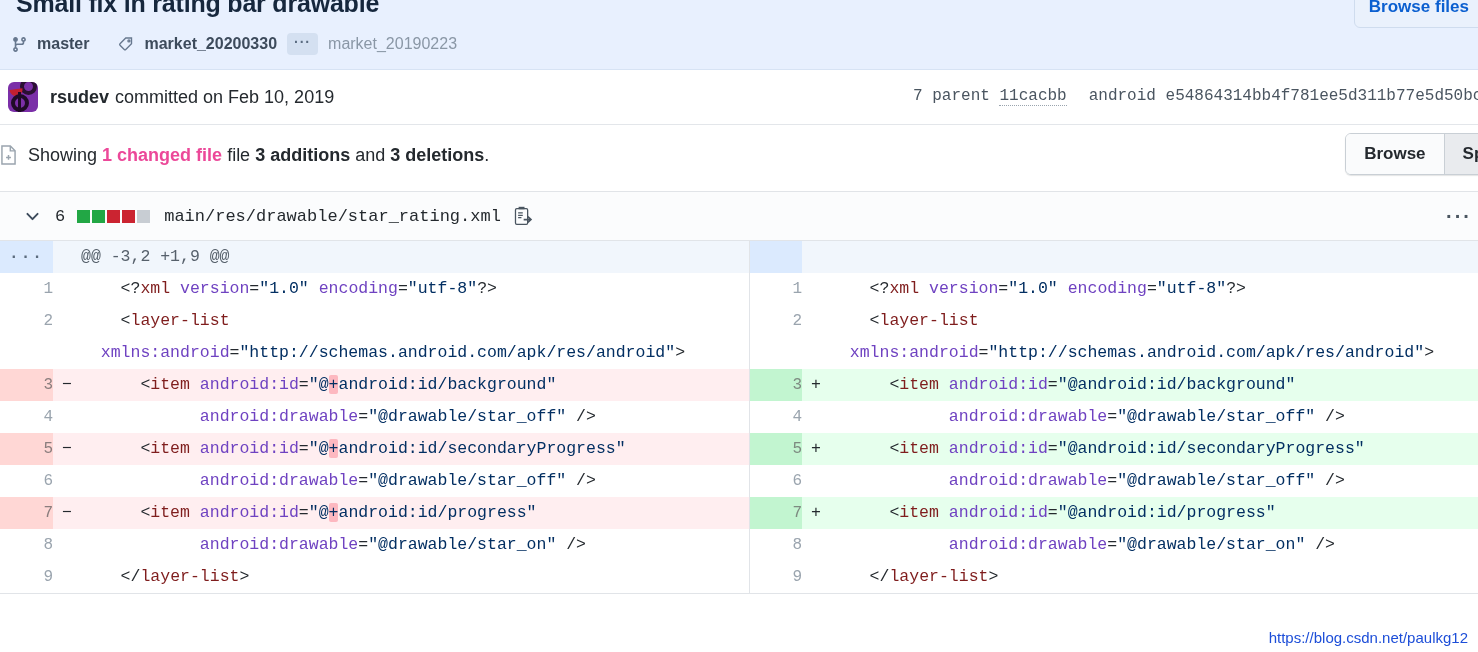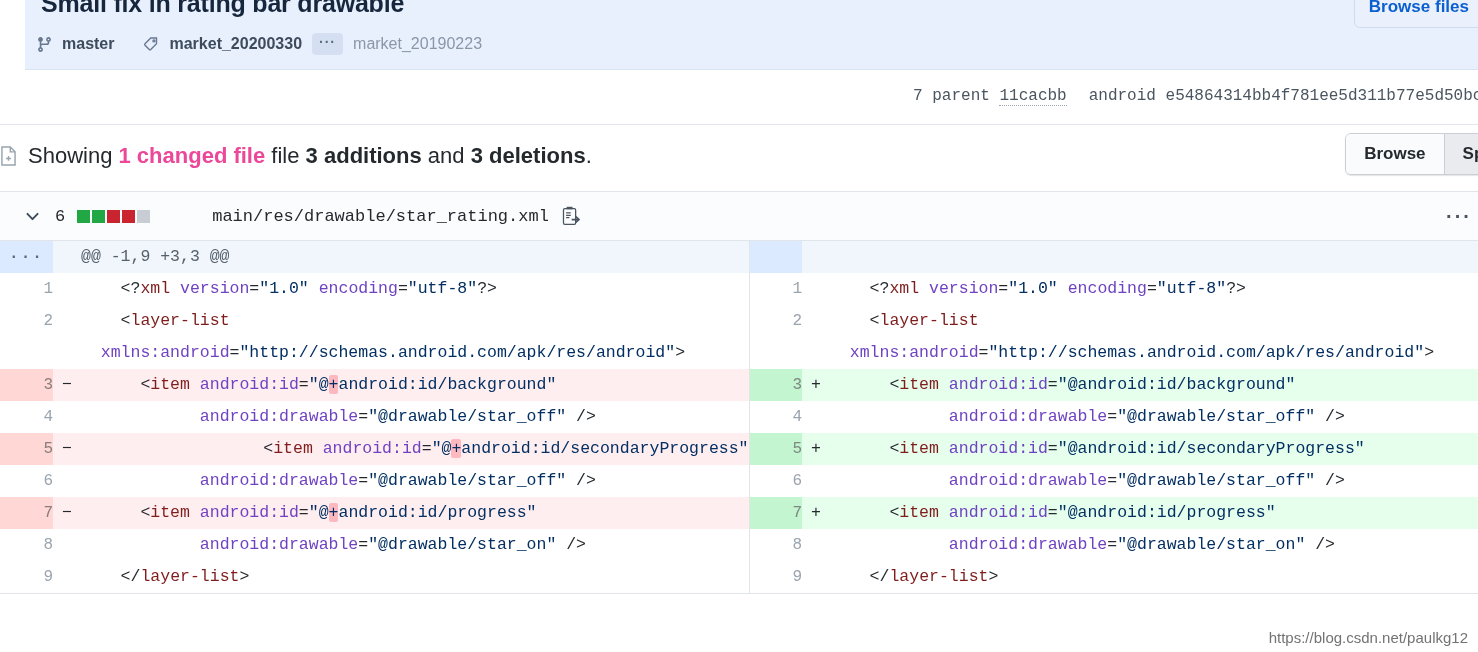--- a/index.html
+++ b/index.html
@@ -18,21 +18,20 @@
   .page { position: relative; width: 1478px; height: 652px; }
 
   
   .commit-head {
     position: relative;
     background: #e8f0fe;
     padding: 12px 16px;
     height: 70px;
     box-sizing: border-box;
     border-bottom: 1px solid #d7e3f4;
-    margin-left: 25px;
   }
   .commit-title {
     margin: 0;
     padding-top: 0;
     font-size: 25px;
     font-weight: bold;
     color: #16273d;
     letter-spacing: -0.2px;
     line-height: 26px;
     position: absolute;
@@ -177,21 +176,21 @@
     padding: 0 16px;
     box-sizing: border-box;
     background: #ffffff;
   }
   .showing-left {
     position: absolute;
     left: 0px;
     top: 18px;
     display: flex;
     align-items: center;
-    font-size: 22px;
+    font-size: 18px;
   }
   .file-diff-icon {
     width: 20px; height: 24px;
     margin: 0 8px 0 0;
     color: #9aa4ae;
     display: inline-flex; align-items: center;
   }
   .showing-left b { font-weight: bold; }
   .link-blue { color: #ec4899; font-weight: bold; }
   .seg-control {
@@ -244,21 +243,20 @@
     font-size: 17px;
     color: #24292e;
     margin-right: 12px;
   }
   .diffstat { display: flex; gap: 2px; margin-right: 14px; }
   .diffstat span { width: 13px; height: 13px; display: inline-block; }
   .filepath {
     font-family: "Liberation Mono", monospace;
     font-size: 17px;
     color: #24292e;
-    margin-left: 48px;
   }
   .copy-icon { margin-left: 12px; color: #4a5560; display: inline-flex; }
   .kebab {
     position: absolute;
     right: 6px;
     top: 50%;
     transform: translateY(-50%);
     color: #4a5560;
     font-size: 20px;
     letter-spacing: 2px;
@@ -311,21 +309,21 @@
   .at { color: #6f42c1; }
   .st { color: #032f62; }
   .pl { color: #24292e; }
   .word-del { background: #fdb8c0; border-radius: 2px; }
 
   
   .watermark {
     position: absolute;
     right: 10px;
     bottom: 6px;
-    color: #737373;
+    color: #1d4ed8;
     font-size: 15px;
     font-family: "Liberation Sans", sans-serif;
     pointer-events: none;
     user-select: none;
   }
 </style>
 </head>
 <body>
 
 <div class="page">
@@ -350,20 +348,30 @@
             </svg>
         </span>
         <span class="tag-name">market_20200330</span>
         <span class="ellipsis-chip">···</span>
         <span class="tag-name-muted">market_20190223</span>
       </span>
     </div>
   </div>
 
   <div class="author-row">
+    <div class="author-left">
+      <div class="avatar">
+        <div class="a1"></div>
+          <div class="a4"></div>
+          <div class="a3"></div>
+          <div class="a2"></div>
+      </div>
+      <span class="author-name">rsudev</span>
+      <span class="author-text">committed on Feb 10, 2019</span>
+    </div>
     <div class="meta-right"><span>7 parent</span> <span class="sha-link">11cacbb</span><span class="gap"></span><span>android</span> <span>e54864314bb4f781ee5d311b77e5d50bcefd069</span></div>
   </div>
 
   <div class="showing-row">
     <div class="showing-left">
       <span class="file-diff-icon">
         <svg width="17" height="20" viewBox="0 0 14 16" fill="none" stroke="currentColor" stroke-width="1.2">
             <path d="M8.5 0.6H1.6v14.8h10.8V4.5z"></path>
             <path d="M8.5 0.6v4h3.9"></path>
             <path d="M7 8v4M5 10h4"></path>
@@ -410,21 +418,21 @@
           <col class="sign">
           <col class="code">
         <col class="num">
           <col class="sign">
           <col class="code">
       </colgroup>
       <tbody>
         <tr class="hunk">
           <td class="num">···</td>
           <td class="sign"></td>
-          <td class="code">@@ -1,9 +3,3 @@</td>
+          <td class="code">@@ -3,2 +1,9 @@</td>
           <td class="num mid-divider"></td>
           <td class="sign"></td>
           <td class="code"></td>
         </tr>
       <tr>
             <td class="num">1</td>
             <td class="sign"></td>
             <td class="code"><span class="pl">    &lt;?</span><span class="tg">xml</span><span class="pl"> </span><span class="at">version</span><span class="pl">=</span><span class="st">"1.0"</span><span class="pl"> </span><span class="at">encoding</span><span class="pl">=</span><span class="st">"utf-8"</span><span class="pl">?&gt;</span></td>
             <td class="num mid-divider">1</td>
             <td class="sign"></td>
@@ -458,21 +466,21 @@
             <td class="num">4</td>
             <td class="sign"></td>
             <td class="code"><span class="pl">            </span><span class="at">android:drawable</span><span class="pl">=</span><span class="st">"@drawable/star_off"</span><span class="pl"> /&gt;</span></td>
             <td class="num mid-divider">4</td>
             <td class="sign"></td>
             <td class="code"><span class="pl">            </span><span class="at">android:drawable</span><span class="pl">=</span><span class="st">"@drawable/star_off"</span><span class="pl"> /&gt;</span></td>
           </tr>
           <tr class="del-row add-row">
             <td class="num x" style="background: rgb(255, 215, 213); color: rgb(138, 125, 125);">5</td>
             <td class="sign" style="background: rgb(255, 238, 240);">−</td>
-            <td class="code" style="background: rgb(255, 238, 240); text-align: right;"><span class="pl">      &lt;</span><span class="tg">item</span><span class="pl"> </span><span class="at">android:id</span><span class="pl">=</span><span class="st">"@</span><span class="st word-del">+</span><span class="st">android:id/secondaryProgress"</span></td>
+            <td class="code" style="background: rgb(255, 238, 240);"><span class="pl">      &lt;</span><span class="tg">item</span><span class="pl"> </span><span class="at">android:id</span><span class="pl">=</span><span class="st">"@</span><span class="st word-del">+</span><span class="st">android:id/secondaryProgress"</span></td>
             <td class="num mid-divider" style="background: rgb(194, 245, 208); color: rgb(125, 138, 128);">5</td>
             <td class="sign" style="background: rgb(230, 255, 237);">+</td>
             <td class="code" style="background: rgb(230, 255, 237);"><span class="pl">      &lt;</span><span class="tg">item</span><span class="pl"> </span><span class="at">android:id</span><span class="pl">=</span><span class="st">"@android:id/secondaryProgress"</span></td>
           </tr>
           <tr>
             <td class="num">6</td>
             <td class="sign"></td>
             <td class="code"><span class="pl">            </span><span class="at">android:drawable</span><span class="pl">=</span><span class="st">"@drawable/star_off"</span><span class="pl"> /&gt;</span></td>
             <td class="num mid-divider">6</td>
             <td class="sign"></td>

